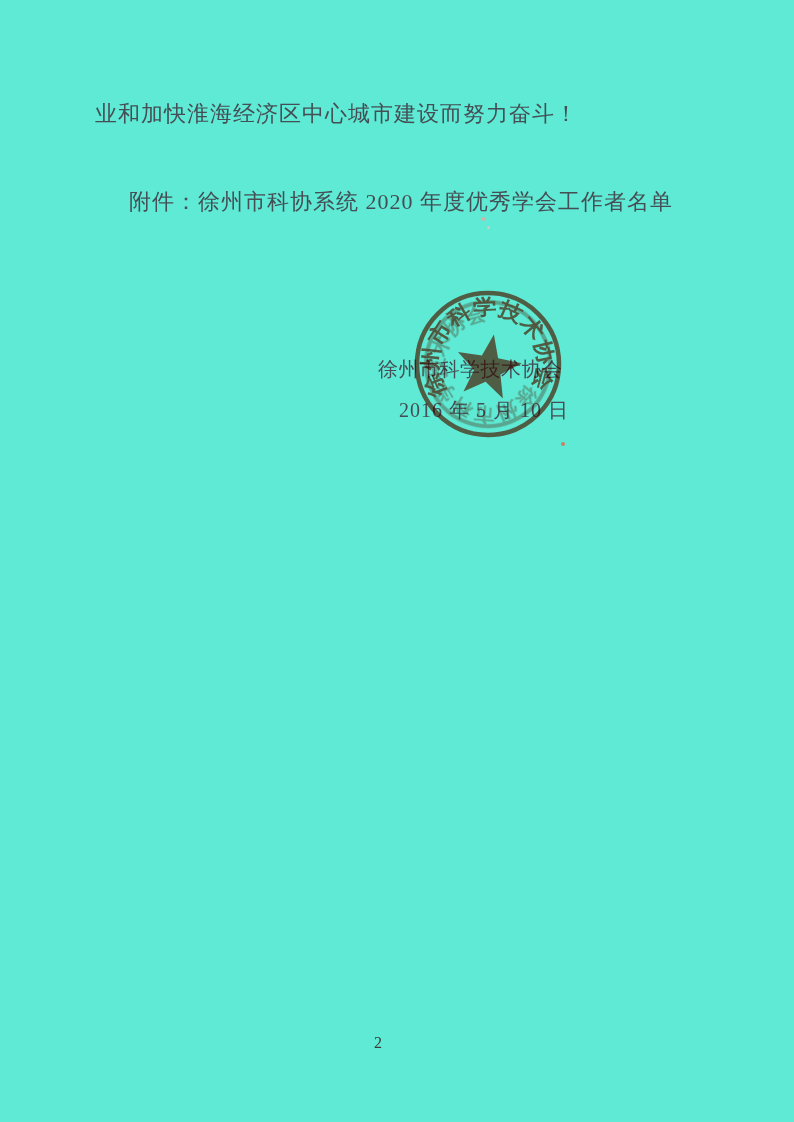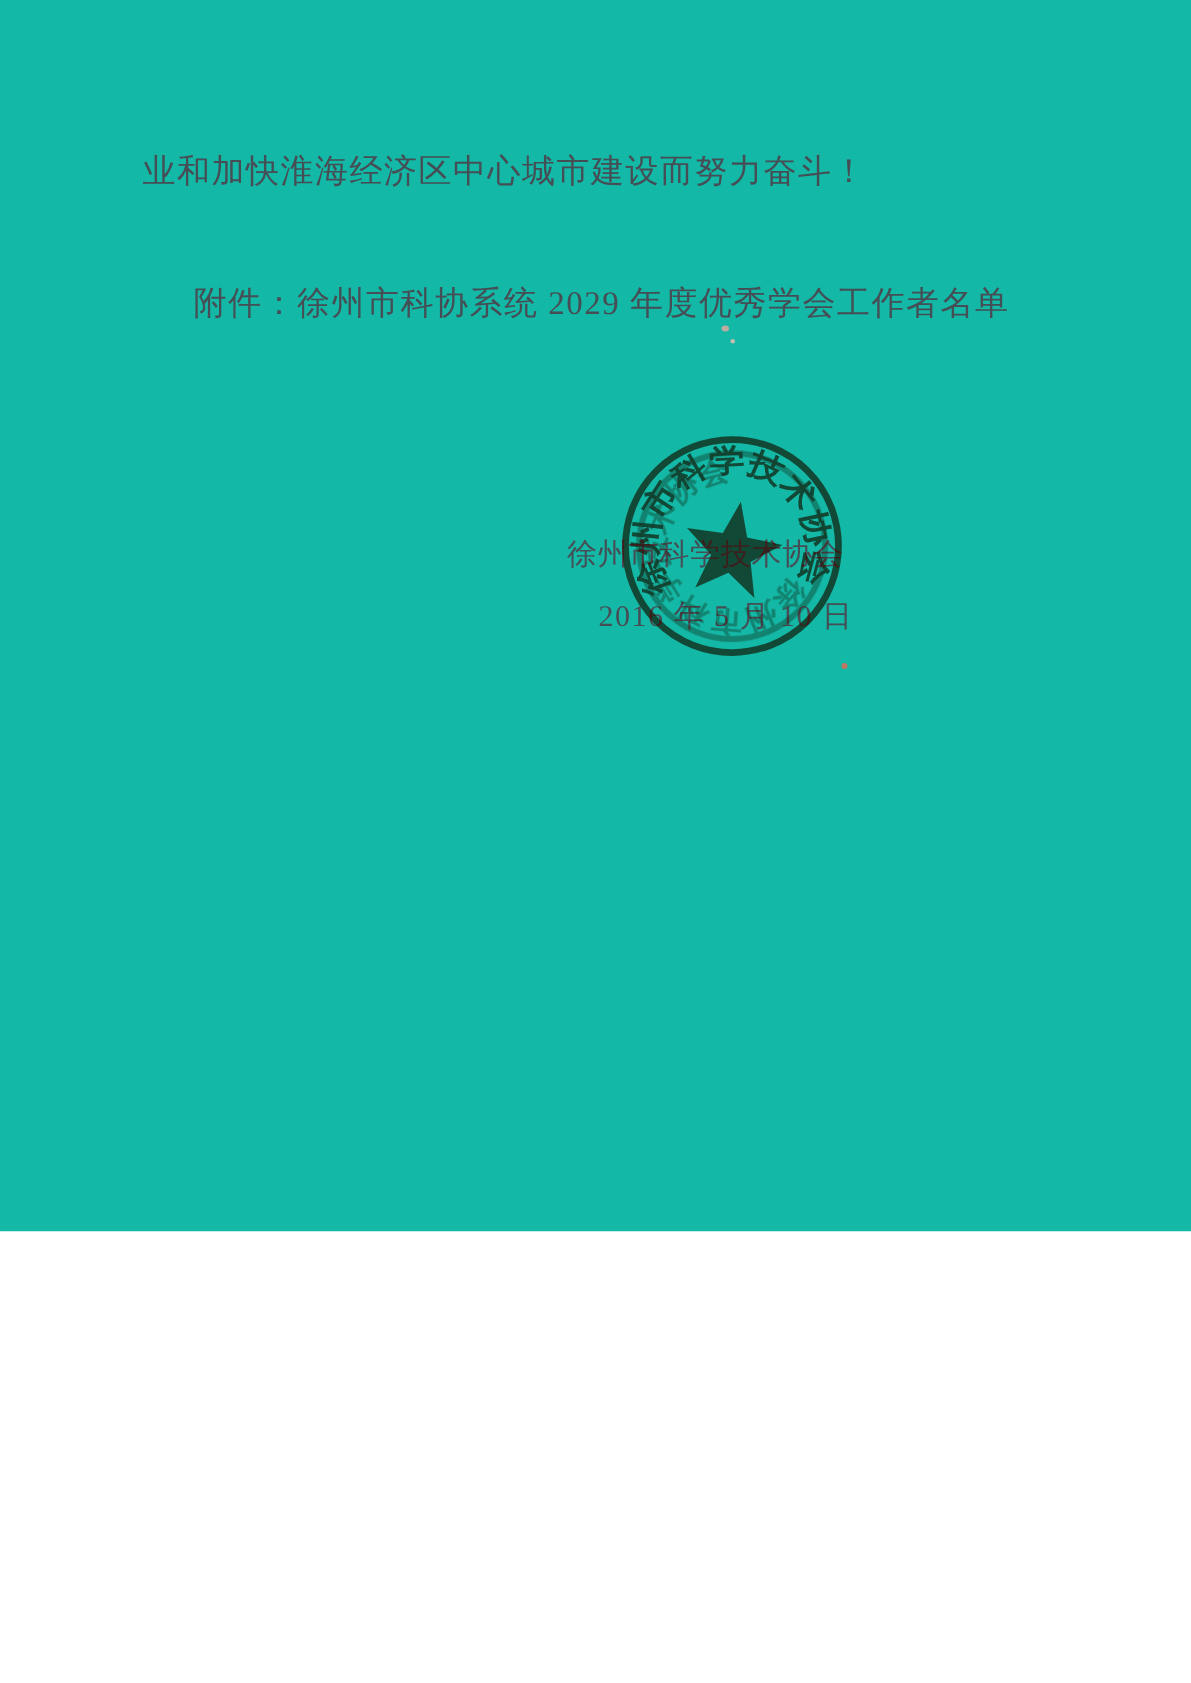--- a/index.html
+++ b/index.html
@@ -1,21 +1,21 @@
 <!DOCTYPE html>
 <html><head>
 <meta charset="utf-8">
 <style>
   * { margin: 0; padding: 0; box-sizing: border-box; }
   html, body { background: #ffffff; }
   .sheet {
     position: relative;
     width: 794px;
-    height: 821px;
-    background: #14b8a6;
+    height: 1122px;
+    background: #5eead4;
     overflow: hidden;
     font-family: "Liberation Serif", "DejaVu Serif", serif;
     color: #454e55;
   }
   .txt { position: absolute; white-space: nowrap; }
   .closing-line   { left: 95px;  top: 99px;  font-size: 22px; letter-spacing: 1px; }
   .attachment-line{ left: 129px; top: 187px; font-size: 22px; letter-spacing: 1px; }
   .signer         { left: 378px; top: 356px; font-size: 20px; letter-spacing: 0.5px; z-index: 1; }
   .date           { left: 399px; top: 397px; font-size: 20px; letter-spacing: 1px; z-index: 1; }
   .page-number    { left: 368px; top: 1034px; font-size: 16px; width: 20px; text-align: center; color: #3c3c3c; }
@@ -40,21 +40,21 @@
   .speck-b { left: 487px; top: 226px; width: 3px; height: 3px; background: #f0c0b8; opacity: .8; }
   .speck-c { left: 561px; top: 442px; width: 4px; height: 4px; background: #dd6b54; opacity: .85; }
 </style>
 </head>
 <body>
 
 <div class="sheet">
 
   <p class="txt closing-line">业和加快淮海经济区中心城市建设而努力奋斗！</p>
 
-  <p class="txt attachment-line">附件：徐州市科协系统 2029 年度优秀学会工作者名单</p>
+  <p class="txt attachment-line">附件：徐州市科协系统 2020 年度优秀学会工作者名单</p>
 
   <div>
     <p class="txt signer">徐州市科学技术协会</p>
     <p class="txt date">2016 年 5 月 10 日</p>
   </div>
 
   <svg class="seal" viewBox="-80 -80 160 160" xmlns="http://www.w3.org/2000/svg">
     <defs>
       <path id="sealArc" d="M -41 28.7 A 50 50 0 1 1 41 28.7" fill="none"></path>
       <path id="sealArcGhost" d="M -36 25.2 A 44 44 0 1 1 36 25.2" fill="none"></path>

